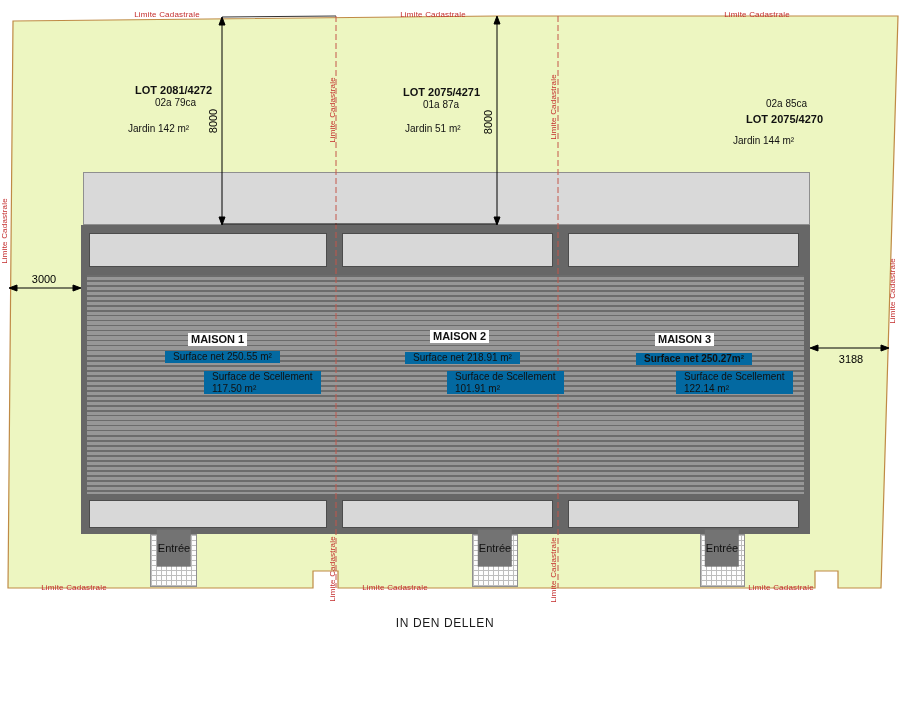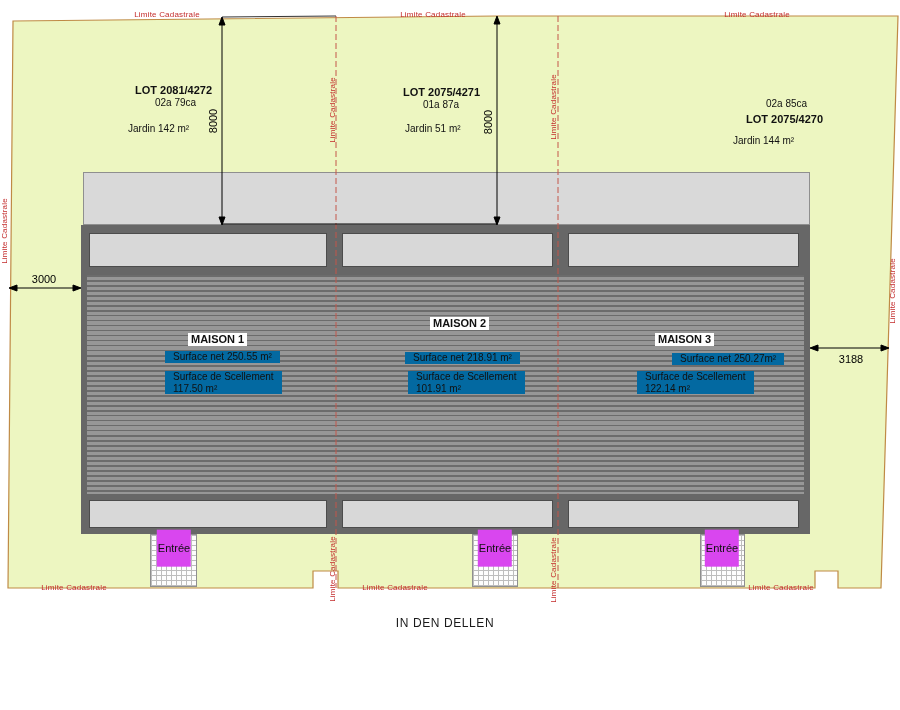--- a/index.html
+++ b/index.html
@@ -8,35 +8,35 @@
   svg.layer{position:absolute;left:0;top:0;}
   .lbl{position:absolute;white-space:nowrap;color:#111;line-height:1.15;}
   .ctr{transform:translate(-50%,-50%);}
   .vert{transform:translate(-50%,-50%) rotate(-90deg);}
   .red{color:#c32b2b;font-size:8px;letter-spacing:.2px;}
   .lot-name{font-weight:bold;font-size:11px;}
   .lot-area{font-size:10px;padding-left:20px;}
   .garden{font-size:10px;}
   .maison-title{font-weight:bold;font-size:11px;background:#ffffff;padding:0 3px;text-align:center;}
   .surf{font-size:10px;background:#0369a1;padding:0 8px;}
-  .pre{white-space:pre-line;}
+  .pre{white-space:pre-line;margin-left:39px;}
   .dim{font-size:11px;color:#000;}
   .street{font-size:12px;letter-spacing:.6px;color:#1a1a1a;}
   
   .roof-strip{position:absolute;left:83px;top:172px;width:727px;height:53px;
               background:#d9d9d9;border:1px solid #8f8f8f;box-sizing:border-box;}
   .building{position:absolute;left:81px;top:225px;width:729px;height:309px;background:#676767;}
   .inset{position:absolute;background:#d8d8d8;border:1px solid #4c4c4c;box-sizing:border-box;}
   .hatch{position:absolute;left:6px;top:50px;width:717px;height:219px;
          background:repeating-linear-gradient(to bottom,#6c6c6c 0px,#6c6c6c 1.5px,#979797 1.5px,#979797 5px);}
   .entrance{position:absolute;top:534px;height:53px;background-color:#fdfdfd;
             border:1px solid #8f8f8f;box-sizing:border-box;
             background-image:repeating-linear-gradient(0deg,#bdbdbd 0 1px,transparent 1px 5px),
                              repeating-linear-gradient(90deg,#bdbdbd 0 1px,transparent 1px 5px);}
-  .entree-lbl{font-size:11px;background:#d946ef;padding:12px 1px;}
+  .entree-lbl{font-size:11px;background:#737373;padding:12px 1px;}
 </style>
 </head>
 <body>
 
 <div id="canvas">
 
   <svg class="layer" width="900" height="710">
     <polygon points="13,21 497,16 898,16 881,588 838,588 838,571 815,571 815,588 338,588 338,571 313,571 313,588 8,588" fill="#edf6c1" stroke="#bf8a45" stroke-width="1.2"></polygon>
   </svg>
 
@@ -117,27 +117,27 @@
 
   <div class="lbl lot-name" style="left:746px;top:85px;margin-top:28px;">LOT 2075/4270</div>
   <div class="lbl lot-area" style="left:746px;top:98px;">02a 85ca</div>
   <div class="lbl garden" style="left:733px;top:135px;">Jardin 144 m²</div>
 
   <div class="lbl maison-title" style="left:188px;top:333px;">MAISON 1</div>
   <div class="lbl surf" style="left:165px;top:351px;">Surface net 250.55 m²</div>
   <div class="lbl surf pre" style="left:165px;top:371px;">Surface de Scellement
 117.50 m²</div>
 
-  <div class="lbl maison-title" style="left:430px;top:317px;">MAISON 2</div>
+  <div class="lbl maison-title" style="left:430px;top:330px;">MAISON 2</div>
   <div class="lbl surf" style="left:405px;top:352px;">Surface net 218.91 m²</div>
   <div class="lbl surf pre" style="left:408px;top:371px;">Surface de Scellement
 101.91 m²</div>
 
   <div class="lbl maison-title" style="left:655px;top:333px;">MAISON 3</div>
-  <div class="lbl surf" style="left:672px;top:353px;">Surface net 250.27m²</div>
+  <div class="lbl surf" style="left:636px;top:353px;font-weight:bold;">Surface net 250.27m²</div>
   <div class="lbl surf pre" style="left:637px;top:371px;">Surface de Scellement
 122.14 m²</div>
 
   <div class="lbl entree-lbl ctr" style="left:174px;top:548px;">Entrée</div>
   <div class="lbl entree-lbl ctr" style="left:495px;top:548px;">Entrée</div>
   <div class="lbl entree-lbl ctr" style="left:722px;top:548px;">Entrée</div>
 
   <div class="lbl street ctr" style="left:445px;top:624px;">IN DEN DELLEN</div>
 
 </div>

